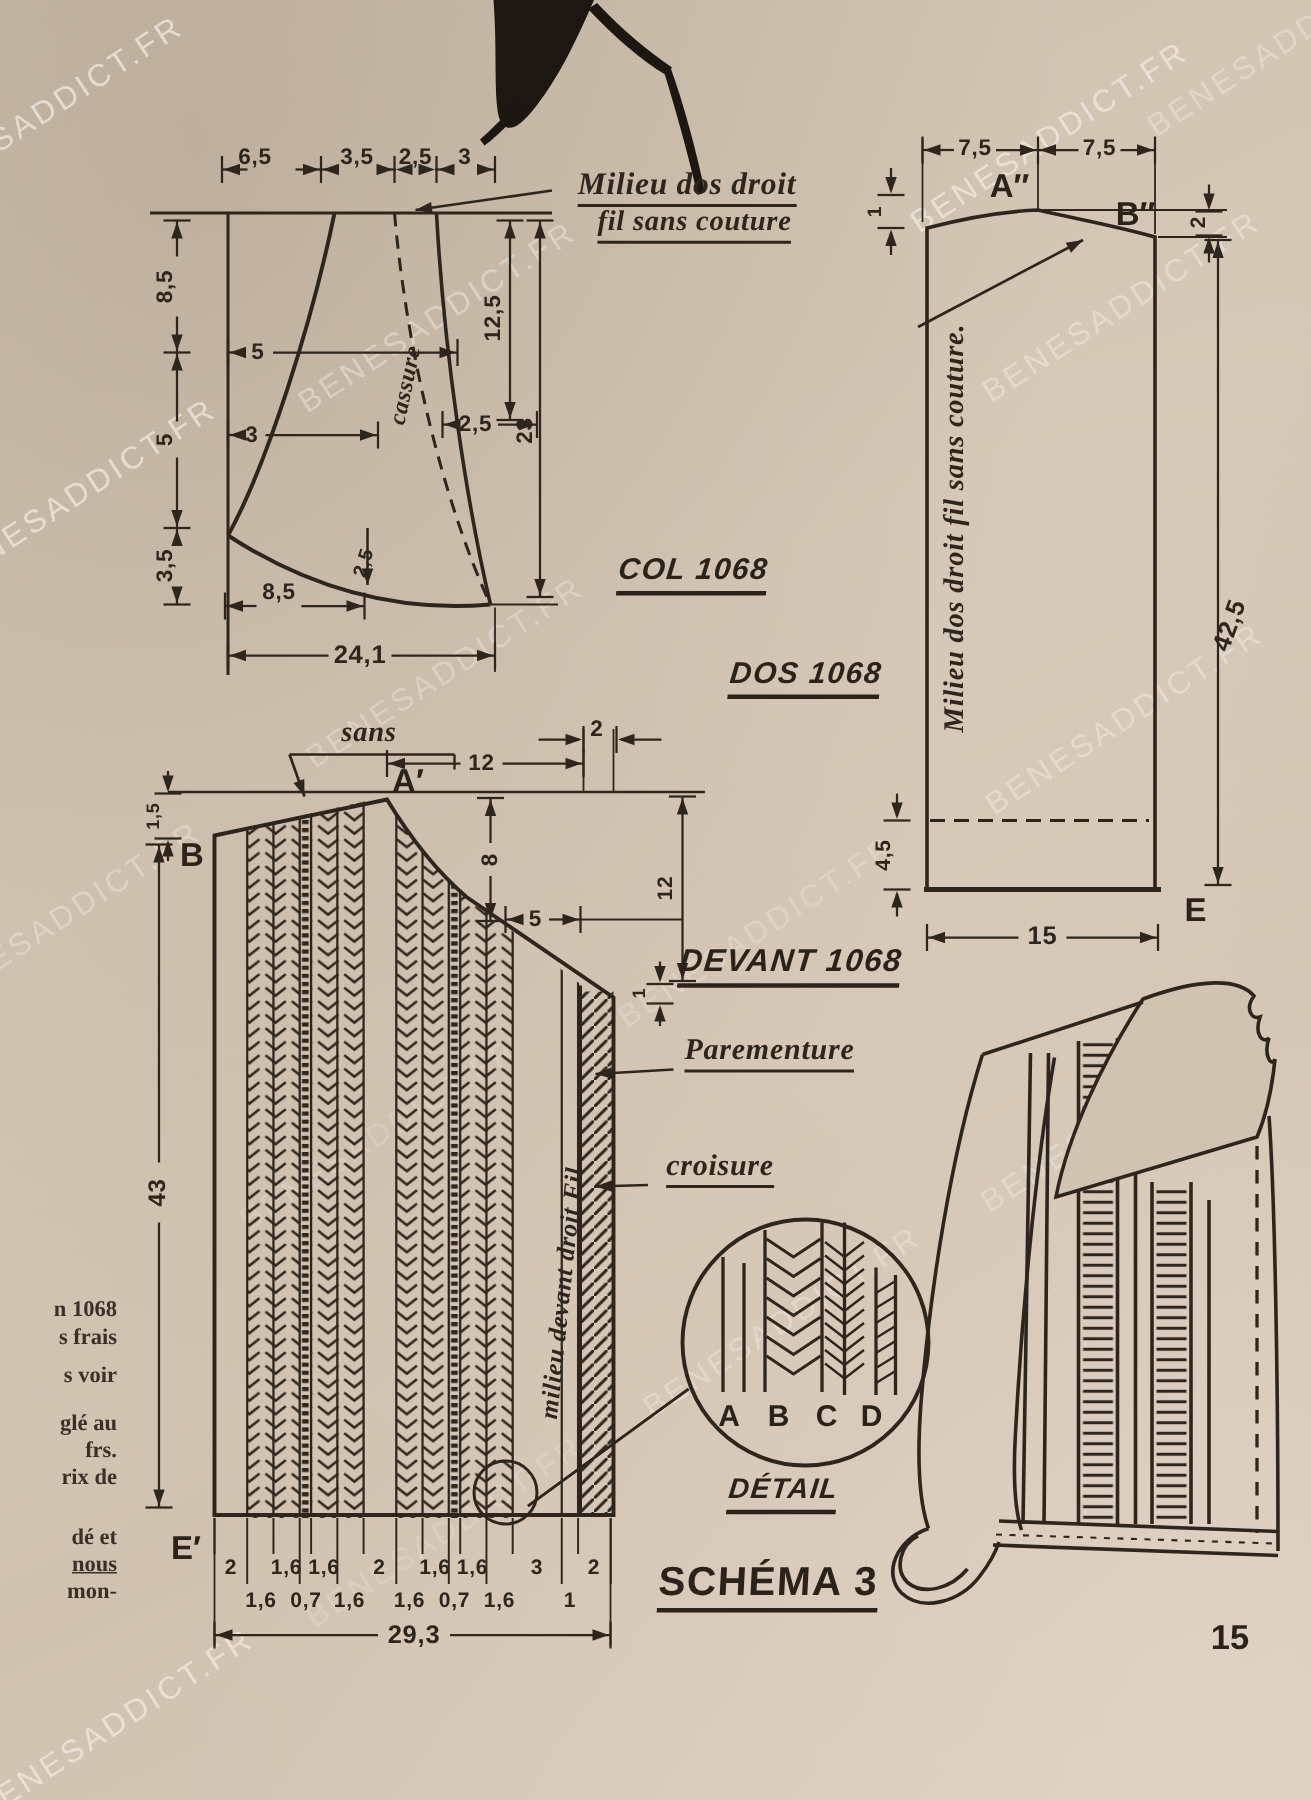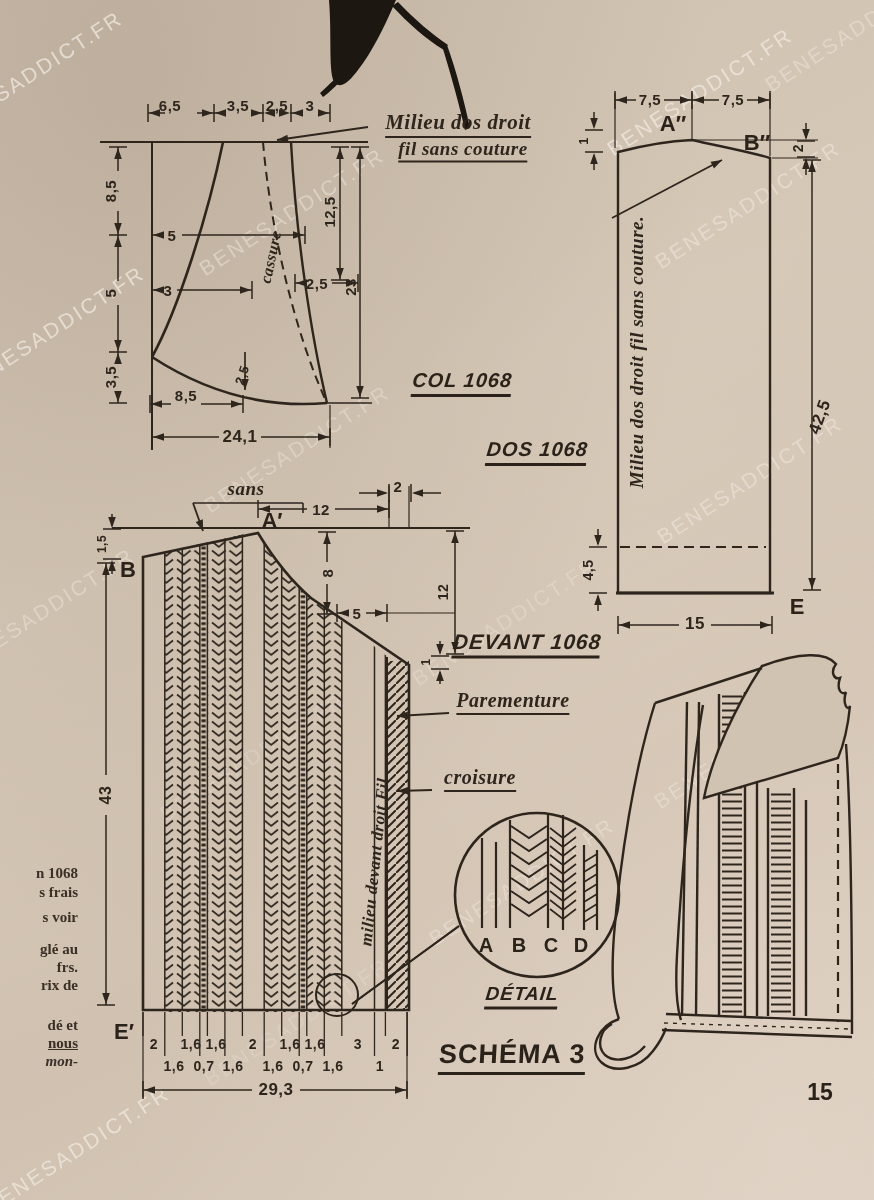--- a/index.html
+++ b/index.html
@@ -462,14 +462,14 @@
   <span class="pt" style="left:820px;top:1092px;font-size:23px;">15</span>
 
   <span class="frag" style="top:865px;">n 1068</span>
   <span class="frag" style="top:884px;">s frais</span>
   <span class="frag" style="top:874px;margin-top:35px;">s voir</span>
   <span class="frag" style="top:941px;text-align:right;">glé au</span>
   <span class="frag" style="top:959px;">frs.</span>
   <span class="frag" style="top:977px;">rix de</span>
   <span class="frag" style="top:1017px;">dé  et</span>
   <span class="frag" style="top:1035px;text-decoration:underline;">nous</span>
-  <span class="frag" style="top:1053px;font-style:italic;">mon-</span>
+  <span class="frag" style="top:1053px;">mon-</span>
 </div>
 
 </body></html>

